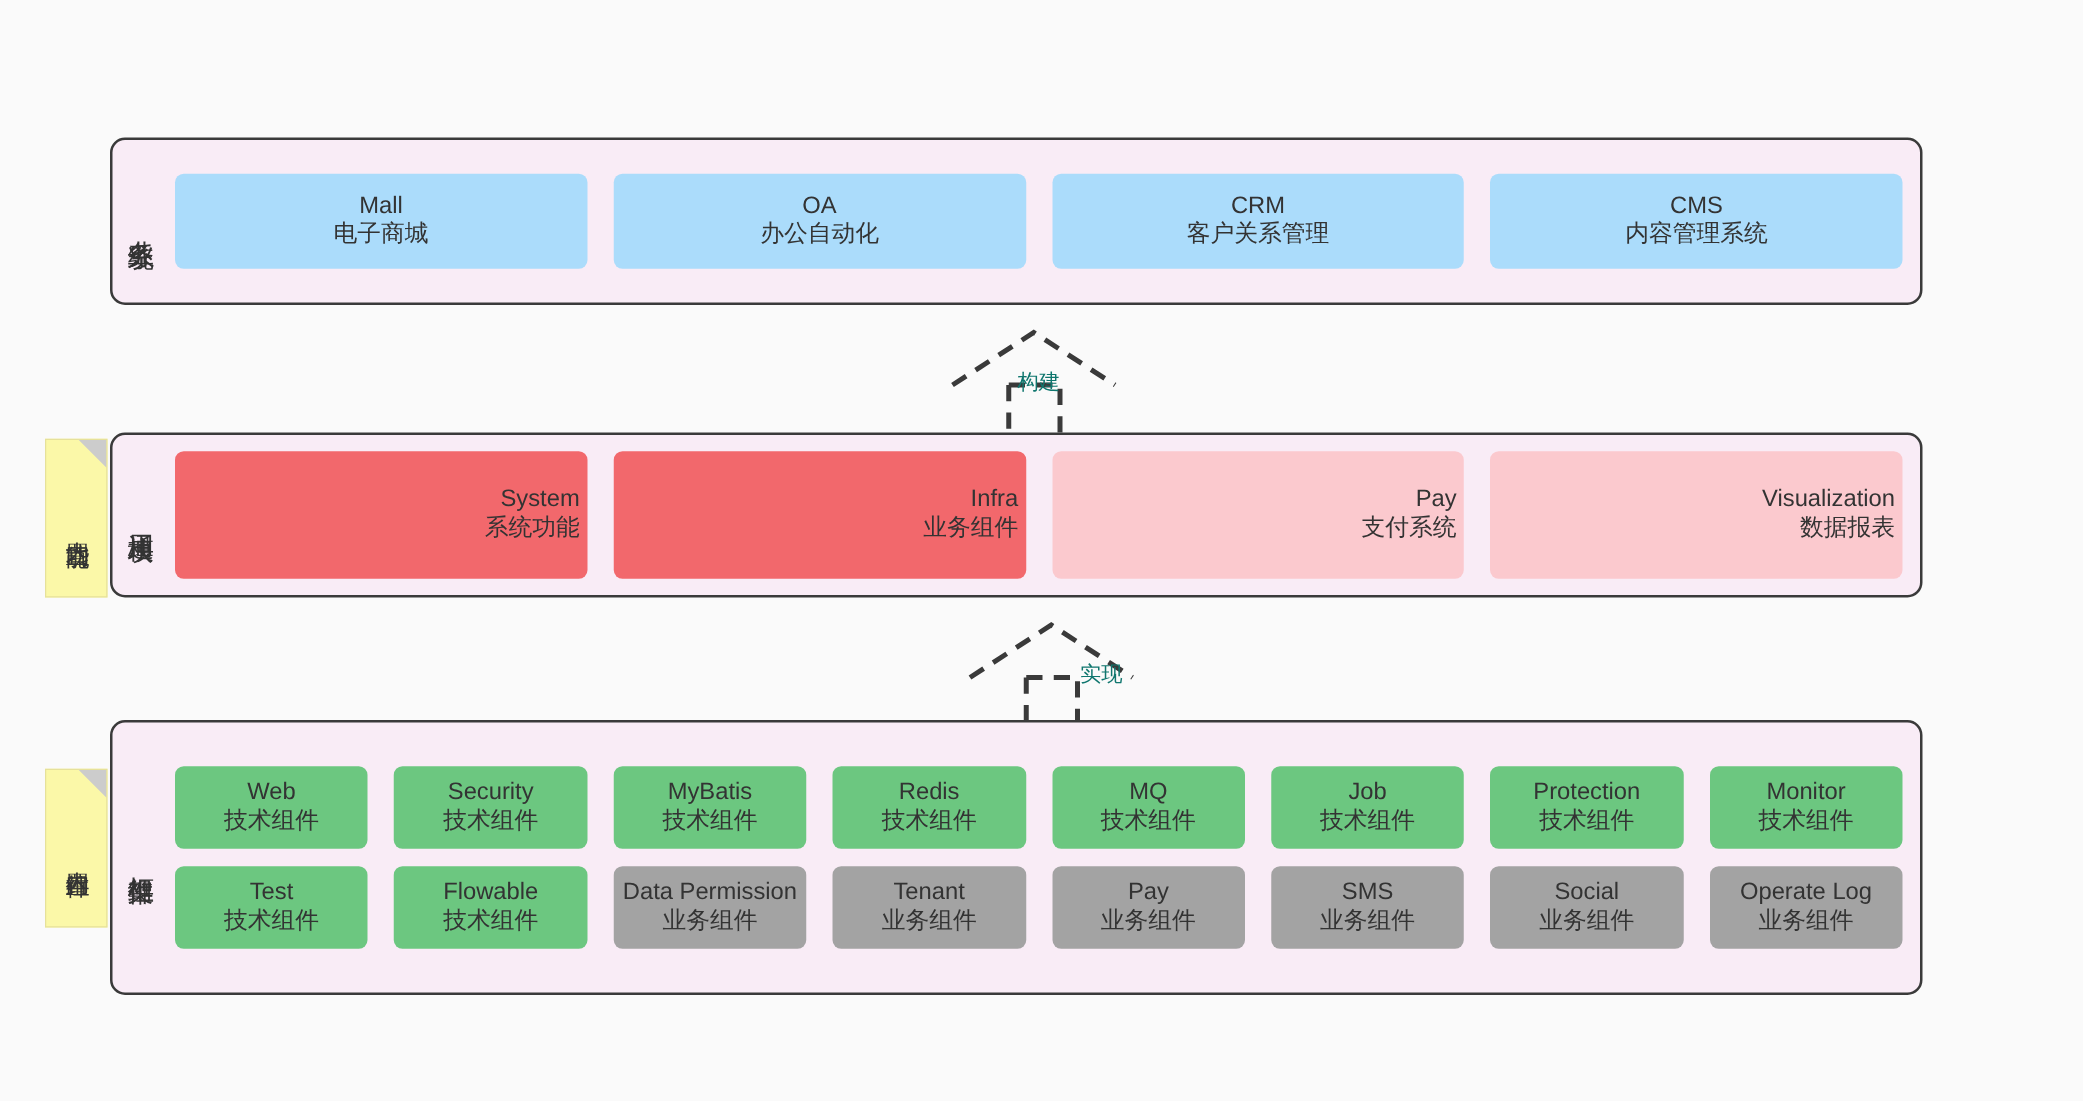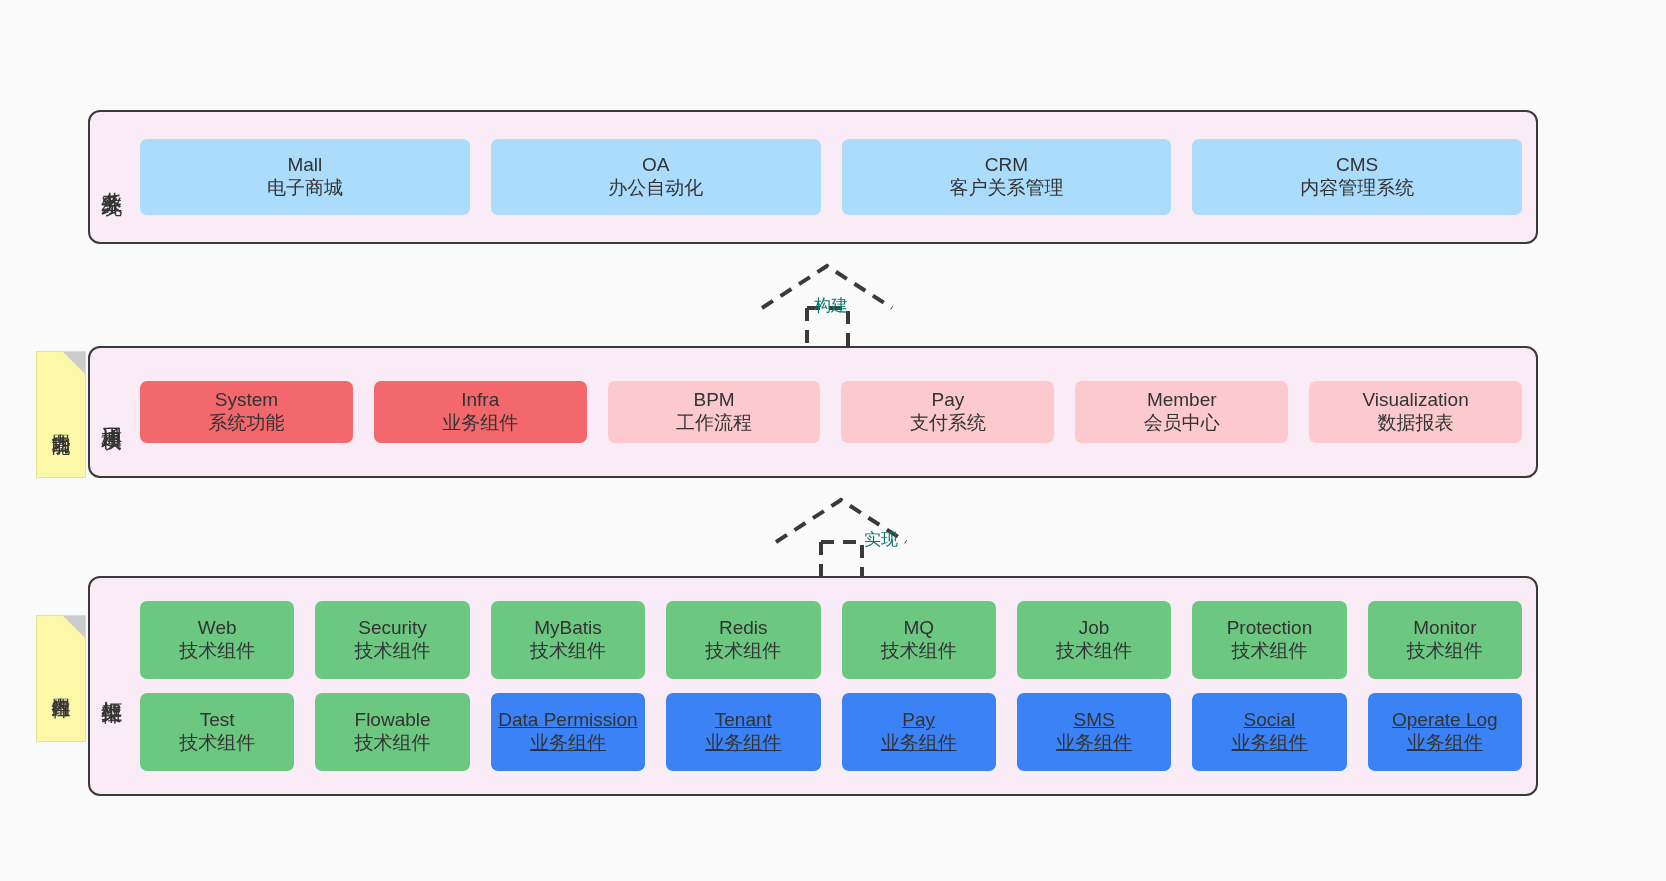--- a/index.html
+++ b/index.html
@@ -82,28 +82,28 @@
   }
   .node .t1 {
     font-size: 19px;
     white-space: normal;
   }
   .node .t2 {
     font-size: 19px;
   }
 
   .h-tall  { height: 76px; }
-  .h-mid   { height: 62px; }
-  .h-short { height: 78px; }
+  .h-mid   { height: 102px; align-items: flex-end; }
+  .h-short { height: 66px; }
 
   .c-blue        { background: #abdcfb; }
   .c-red         { background: #f2686c; }
   .c-pink        { background: #fbc9ce; }
   .c-green       { background: #6cc780; }
-  .c-lightgreen  { background: #3b82f6; text-decoration: underline; }
+  .c-lightgreen  { background: #a3a3a3; }
 
   
   .note {
     position: absolute;
     box-sizing: border-box;
     background: #fbf8a8;
     border: 1px solid #e6e19a;
     display: flex;
     align-items: center;
     justify-content: center;
@@ -186,30 +186,22 @@
       <div class="row">
         <div class="node c-red h-mid">
           <div class="t1">System</div>
           <div class="t2">系统功能</div>
         </div>
         <div class="node c-red h-mid">
           <div class="t1">Infra</div>
           <div class="t2">业务组件</div>
         </div>
         <div class="node c-pink h-mid">
-          <div class="t1">BPM</div>
-          <div class="t2">工作流程</div>
-        </div>
-        <div class="node c-pink h-mid">
           <div class="t1">Pay</div>
           <div class="t2">支付系统</div>
-        </div>
-        <div class="node c-pink h-mid">
-          <div class="t1">Member</div>
-          <div class="t2">会员中心</div>
         </div>
         <div class="node c-pink h-mid">
           <div class="t1">Visualization</div>
           <div class="t2">数据报表</div>
         </div>
       </div>
     </div>
   </div>
 
   <svg class="connector" style="left:766px; top:492px; width:160px; height:92px;" width="160" height="92" viewBox="0 0 160 92">

